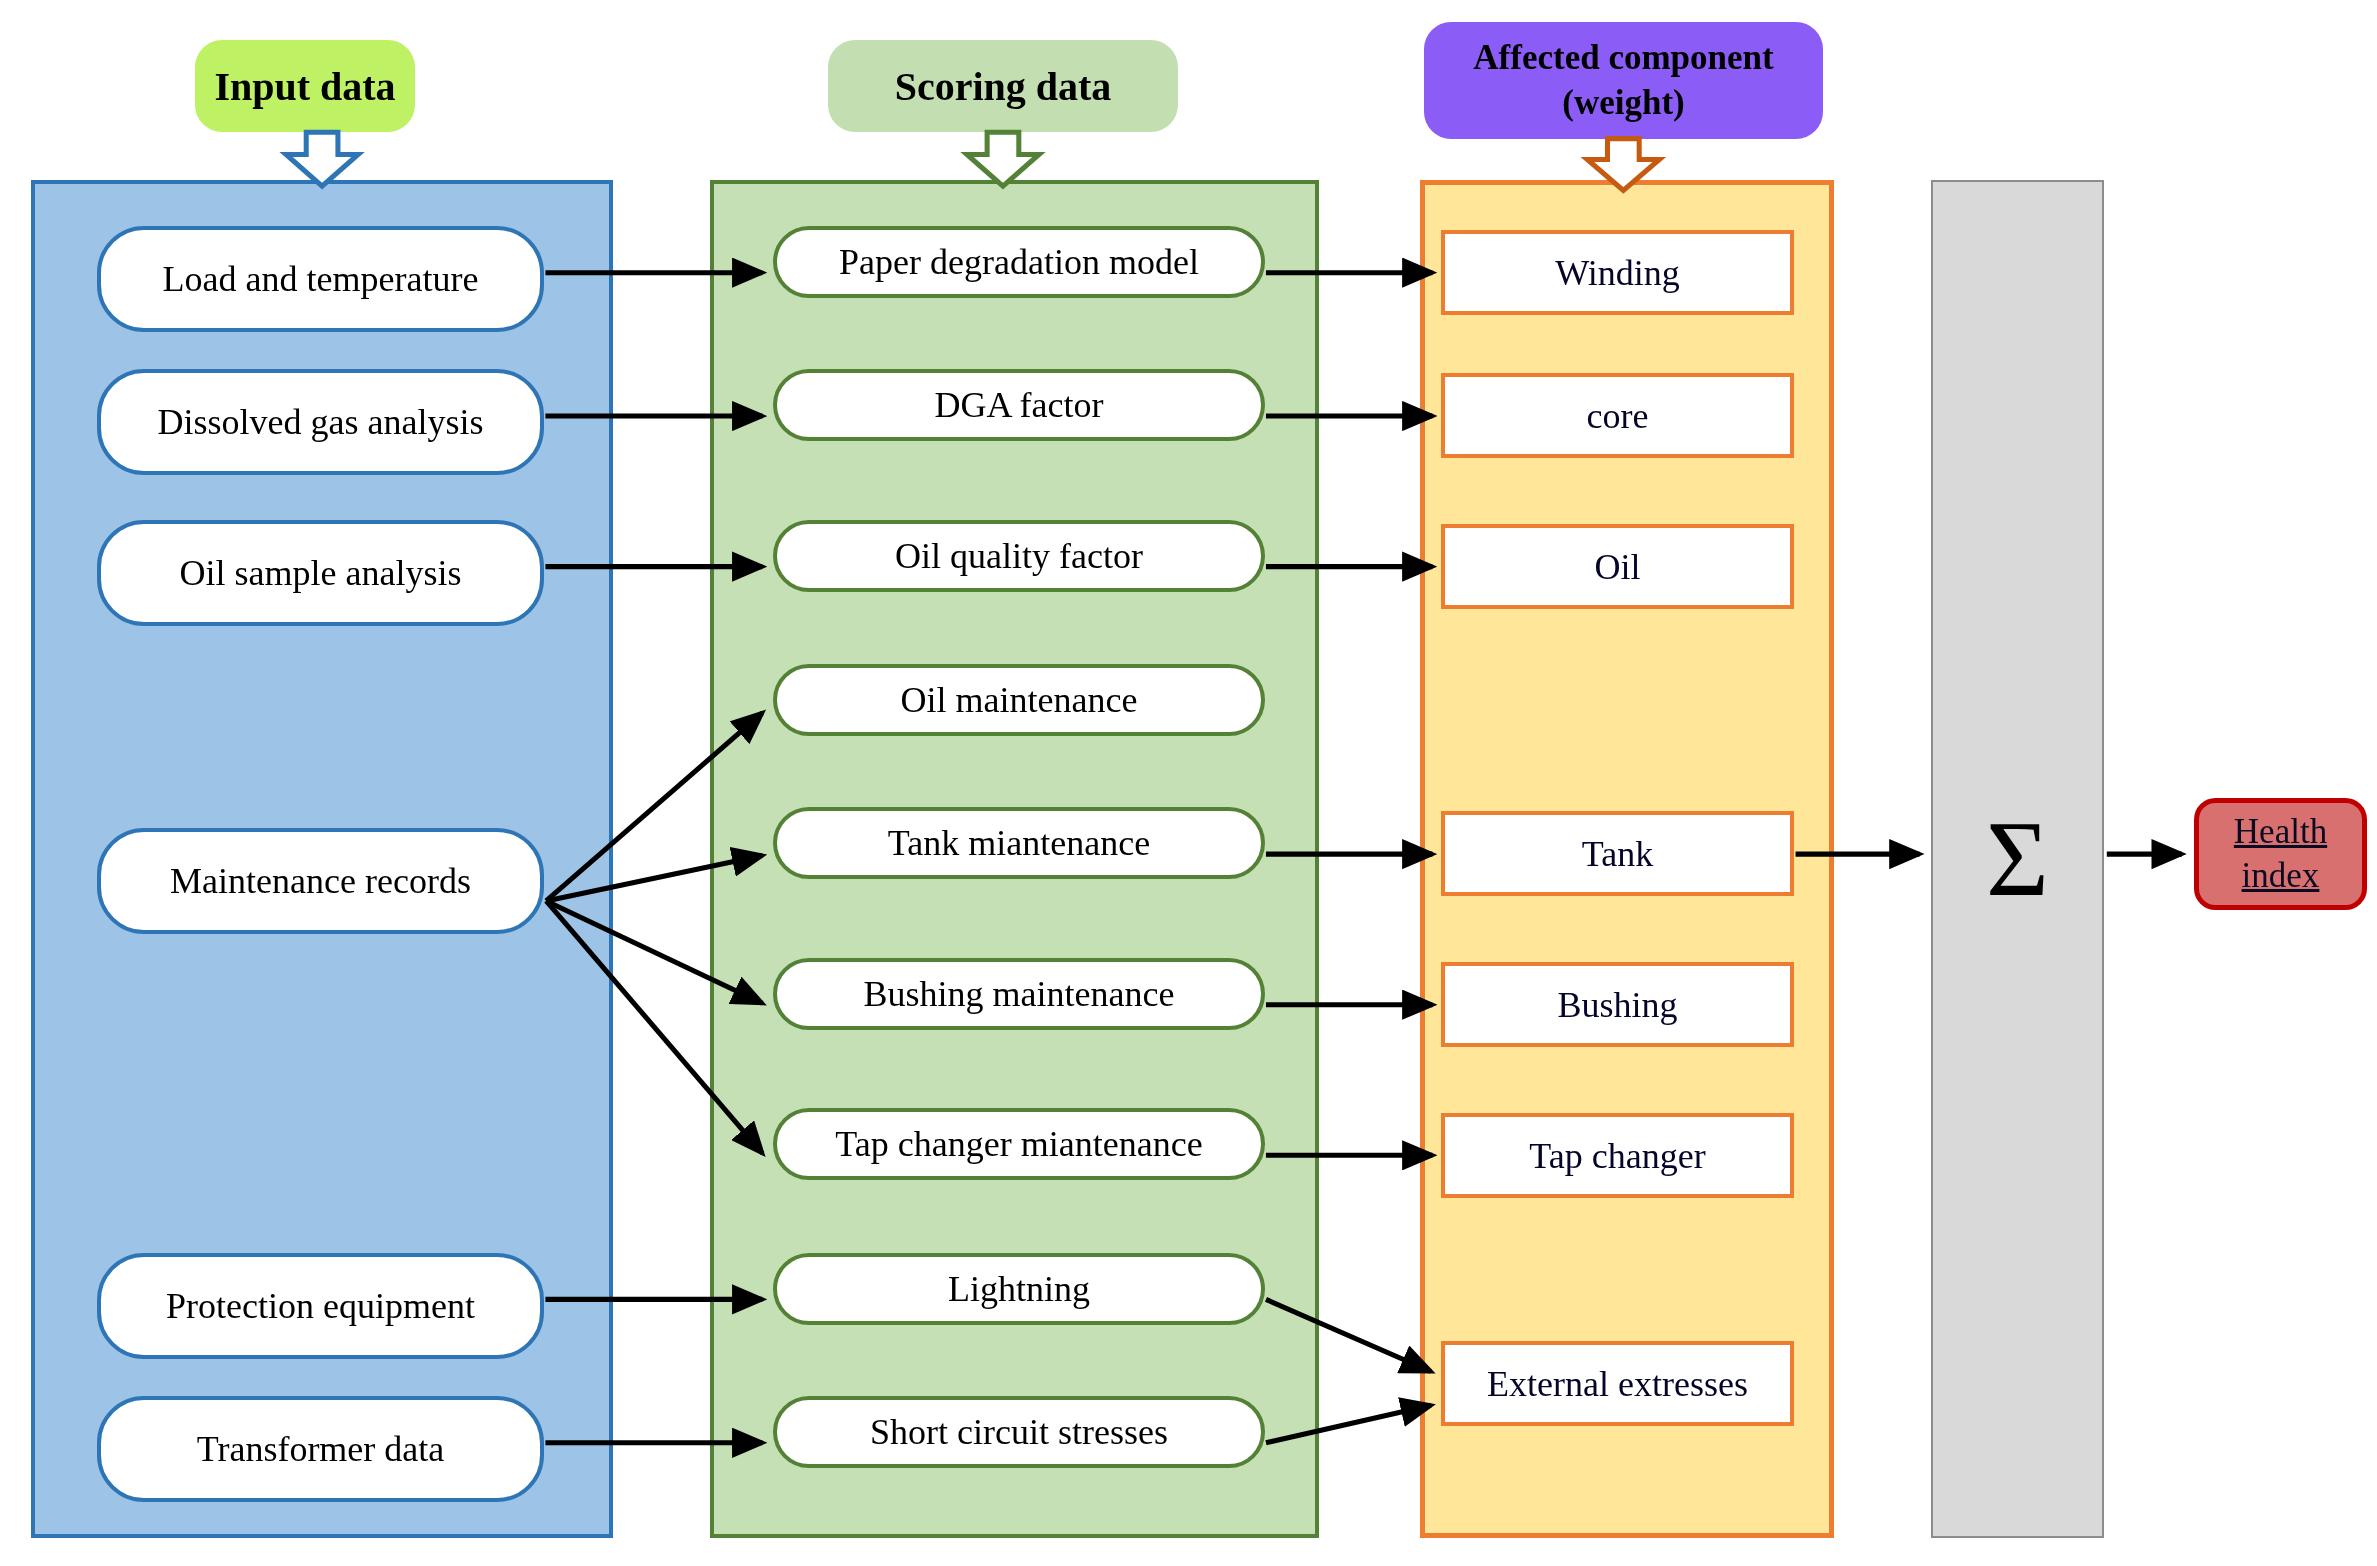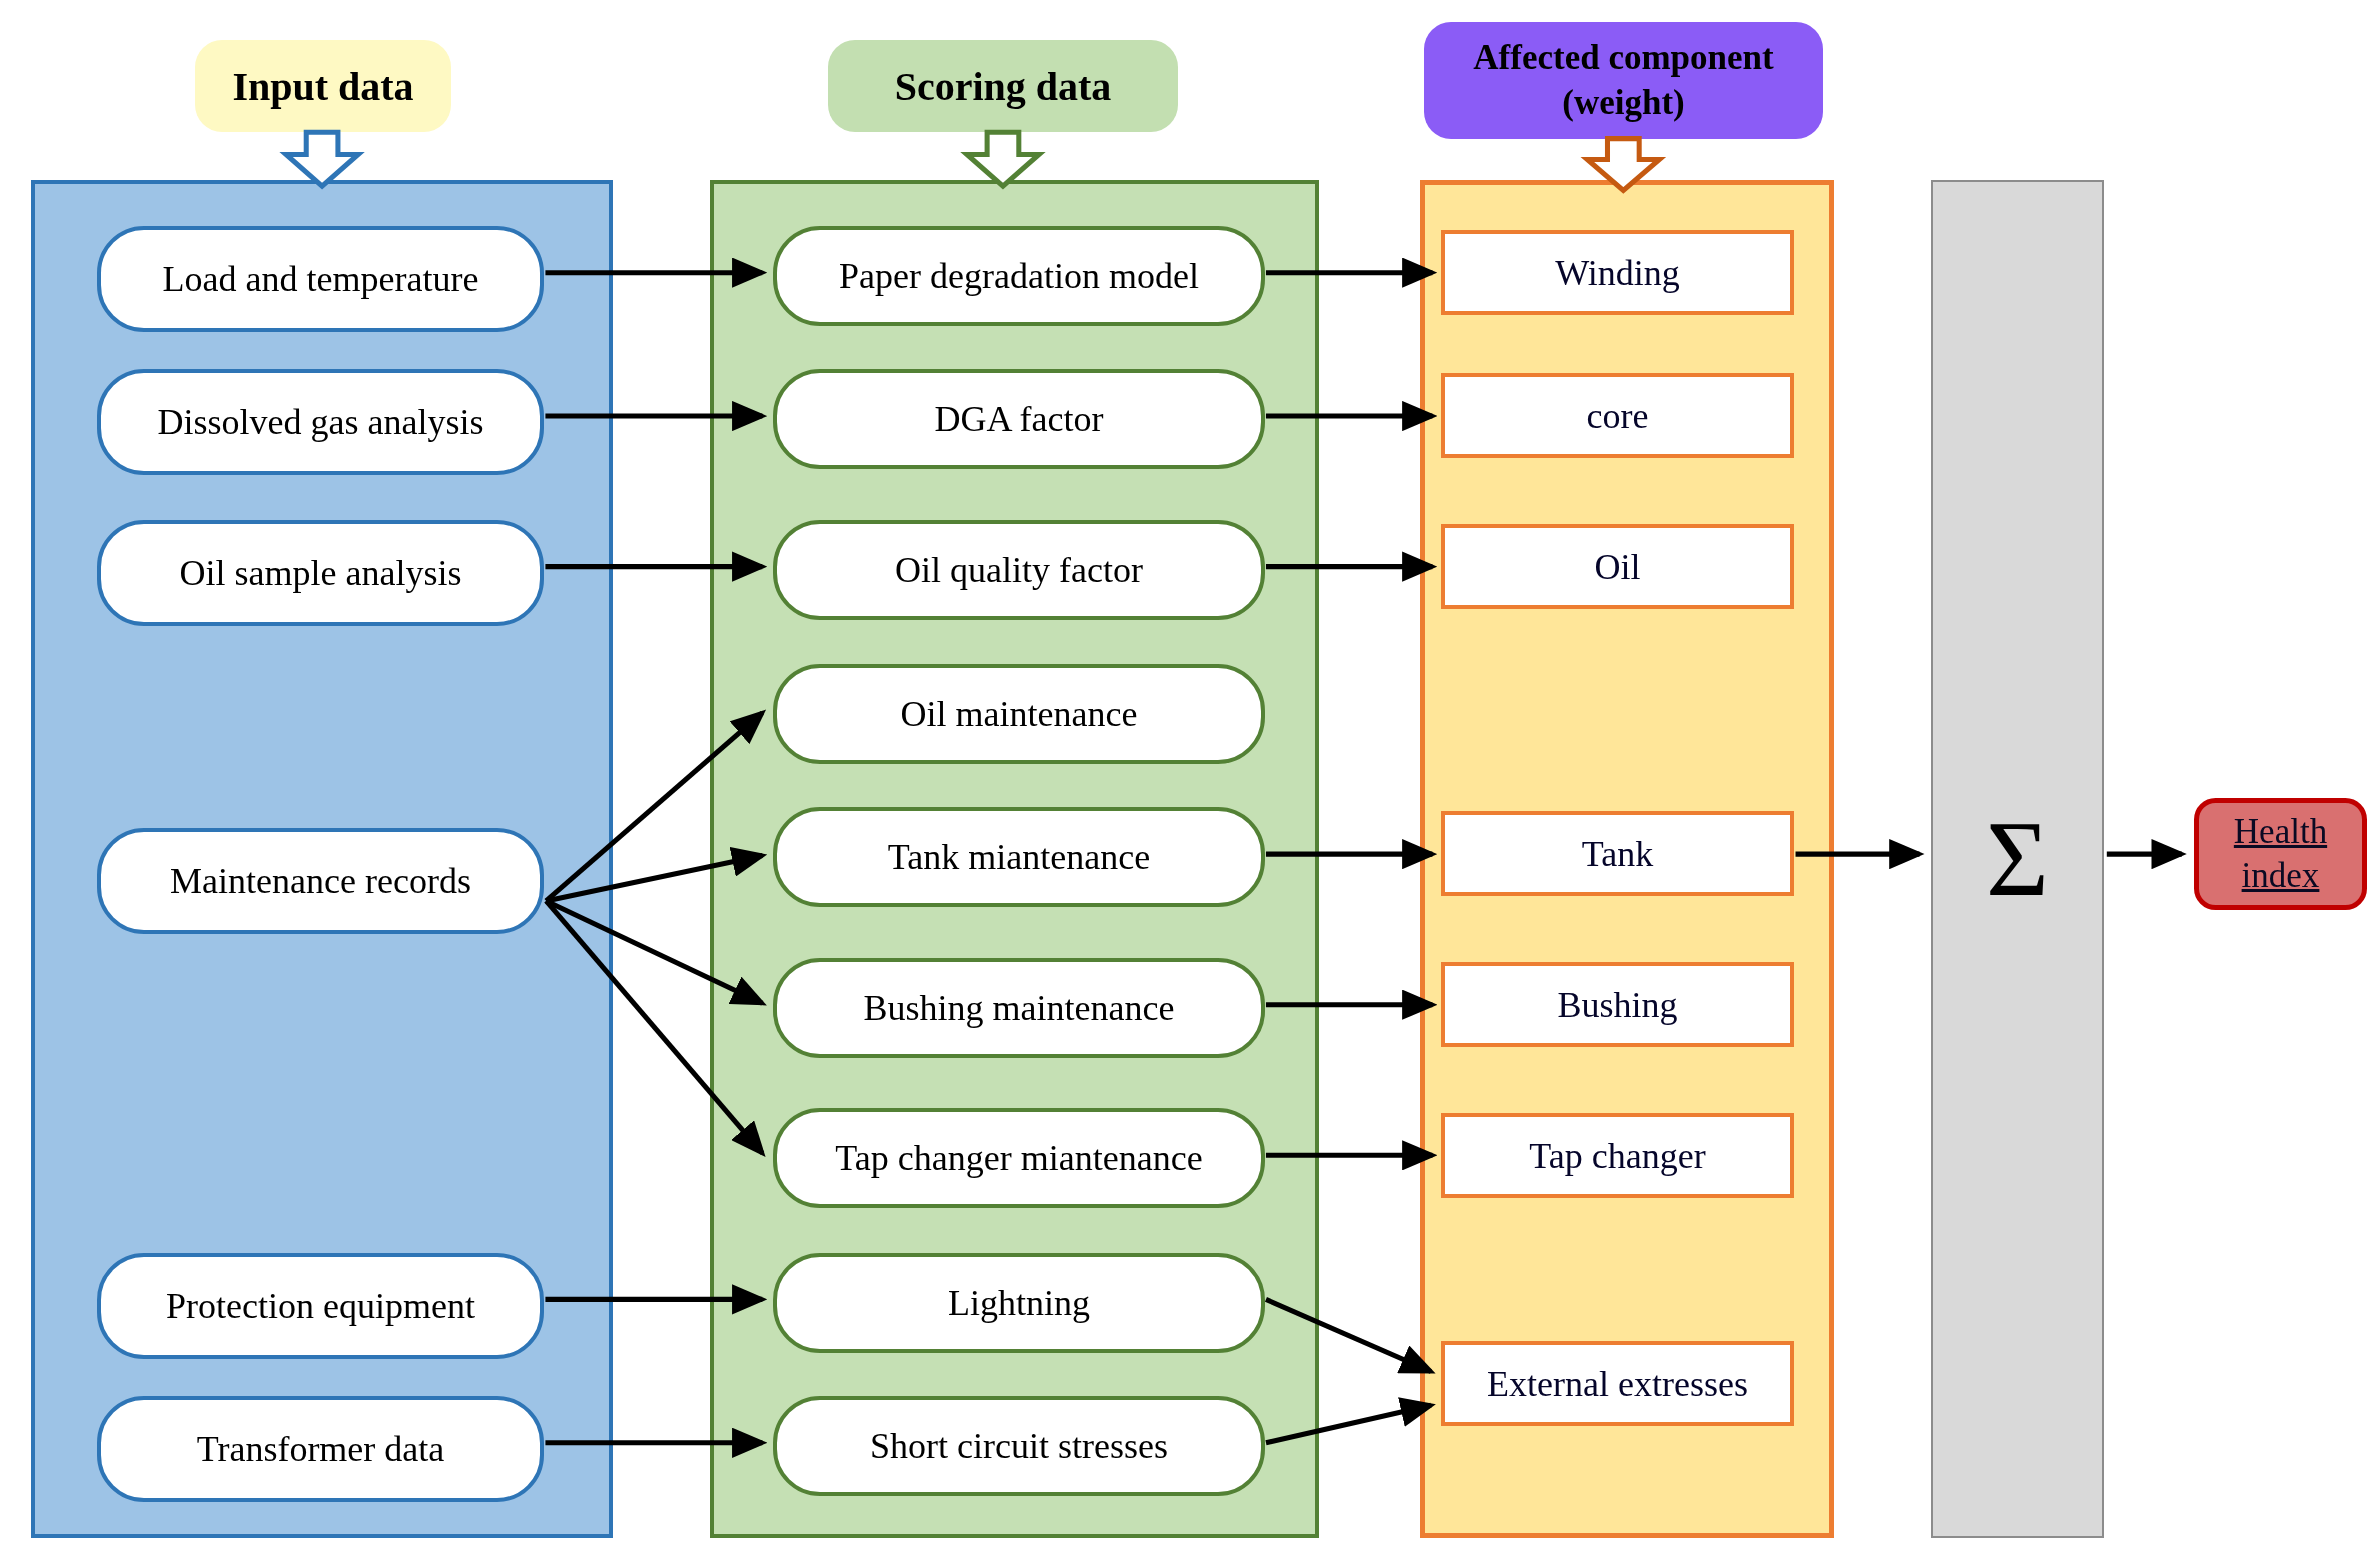--- a/index.html
+++ b/index.html
@@ -7,28 +7,28 @@
   #canvas{position:absolute;left:0;top:0;width:2377px;height:1567px;overflow:hidden;}
 
   .panel{position:absolute;top:180px;height:1358px;box-sizing:border-box;}
   .panel-blue{left:31px;width:582px;background:#9DC3E6;border:4.3px solid #2E75B6;}
   .panel-green{left:710px;width:609px;background:#C5E0B4;border:4.3px solid #538135;}
   .panel-orange{left:1420px;width:414px;background:#FFE699;border:5px solid #ED7D31;}
   .panel-gray{left:1931px;width:173px;background:#D9D9D9;border:2.9px solid #8C8C8C;display:flex;align-items:center;justify-content:center;}
 
   .hdr{position:absolute;display:flex;flex-direction:column;align-items:center;justify-content:center;
        font-weight:bold;color:#000;text-align:center;border-radius:27px;box-sizing:border-box;}
-  .hdr-input{left:195px;top:40px;width:256px;height:92px;background:#fef9c3;font-size:40px;}
+  .hdr-input{left:195px;top:40px;width:220px;height:92px;background:#bef264;font-size:40px;}
   .hdr-scoring{left:828px;top:40px;width:350px;height:92px;background:#C3DFB1;font-size:40px;}
   .hdr-affected{left:1424px;top:21.6px;width:399px;height:117px;background:#8b5cf6;font-size:35px;line-height:1.3;}
 
   .pill{position:absolute;background:#ffffff;display:flex;align-items:center;justify-content:center;
         box-sizing:border-box;font-size:36px;color:#000;white-space:nowrap;}
   .pill-blue{left:97px;width:447px;height:106px;border:4.3px solid #2E75B6;border-radius:47px;}
-  .pill-green{left:773px;width:492px;height:100px;border:4.3px solid #538135;border-radius:47px;}
+  .pill-green{left:773px;width:492px;height:72px;border:4.3px solid #538135;border-radius:47px;}
   .box-orange{left:1441px;width:353px;height:85px;border:4.3px solid #ED7D31;background:#ffffff;
               display:flex;align-items:center;justify-content:center;font-size:36px;color:#05052a;
               position:absolute;box-sizing:border-box;}
 
   .sigma{font-size:108px;color:#000;font-weight:normal;line-height:1;}
 
   .health{position:absolute;left:2194px;top:798px;width:173px;height:112px;background:#D97070;
           border:5.8px solid #C00000;border-radius:21.6px;box-sizing:border-box;
           display:flex;align-items:center;justify-content:center;text-align:center;
           font-size:35px;color:#0a0a23;line-height:1.25;text-decoration:underline;}

